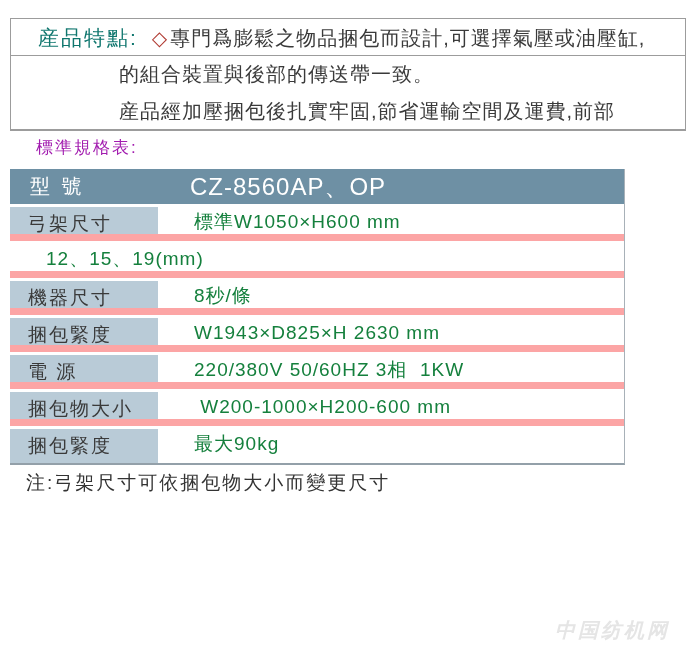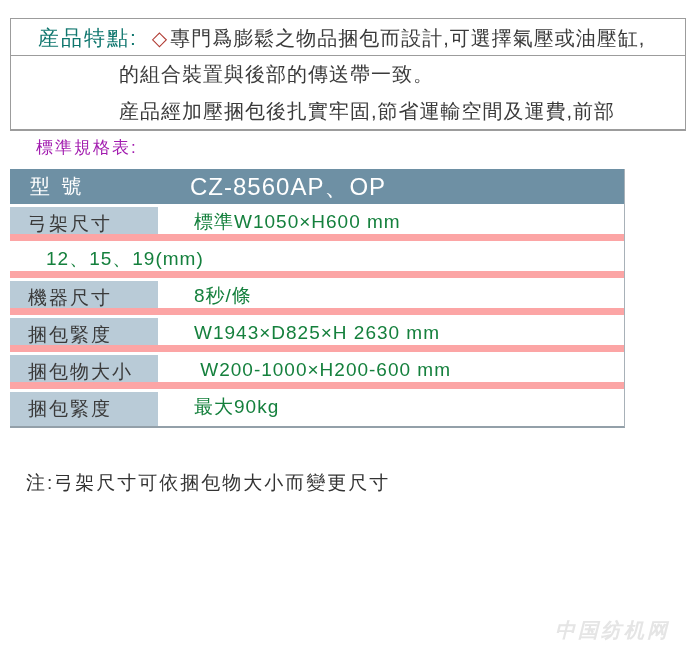--- a/index.html
+++ b/index.html
@@ -178,20 +178,24 @@
     </div>
     <div class="t-row">
       <div class="t-label">機器尺寸</div>
       <div class="t-value">8秒/條</div>
     </div>
     <div class="t-row">
       <div class="t-label">捆包緊度</div>
       <div class="t-value">W1943×D825×H 2630 mm</div>
     </div>
     <div class="t-row">
+      <div class="t-label">電 源</div>
+      <div class="t-value">220/380V 50/60HZ 3相  1KW</div>
+    </div>
+    <div class="t-row">
       <div class="t-label">捆包物大小</div>
       <div class="t-value"> W200-1000×H200-600 mm</div>
     </div>
     <div class="t-row">
       <div class="t-label">捆包緊度</div>
       <div class="t-value">最大90kg</div>
     </div>
   </div>
 
   <div class="note">注:弓架尺寸可依捆包物大小而變更尺寸</div>

